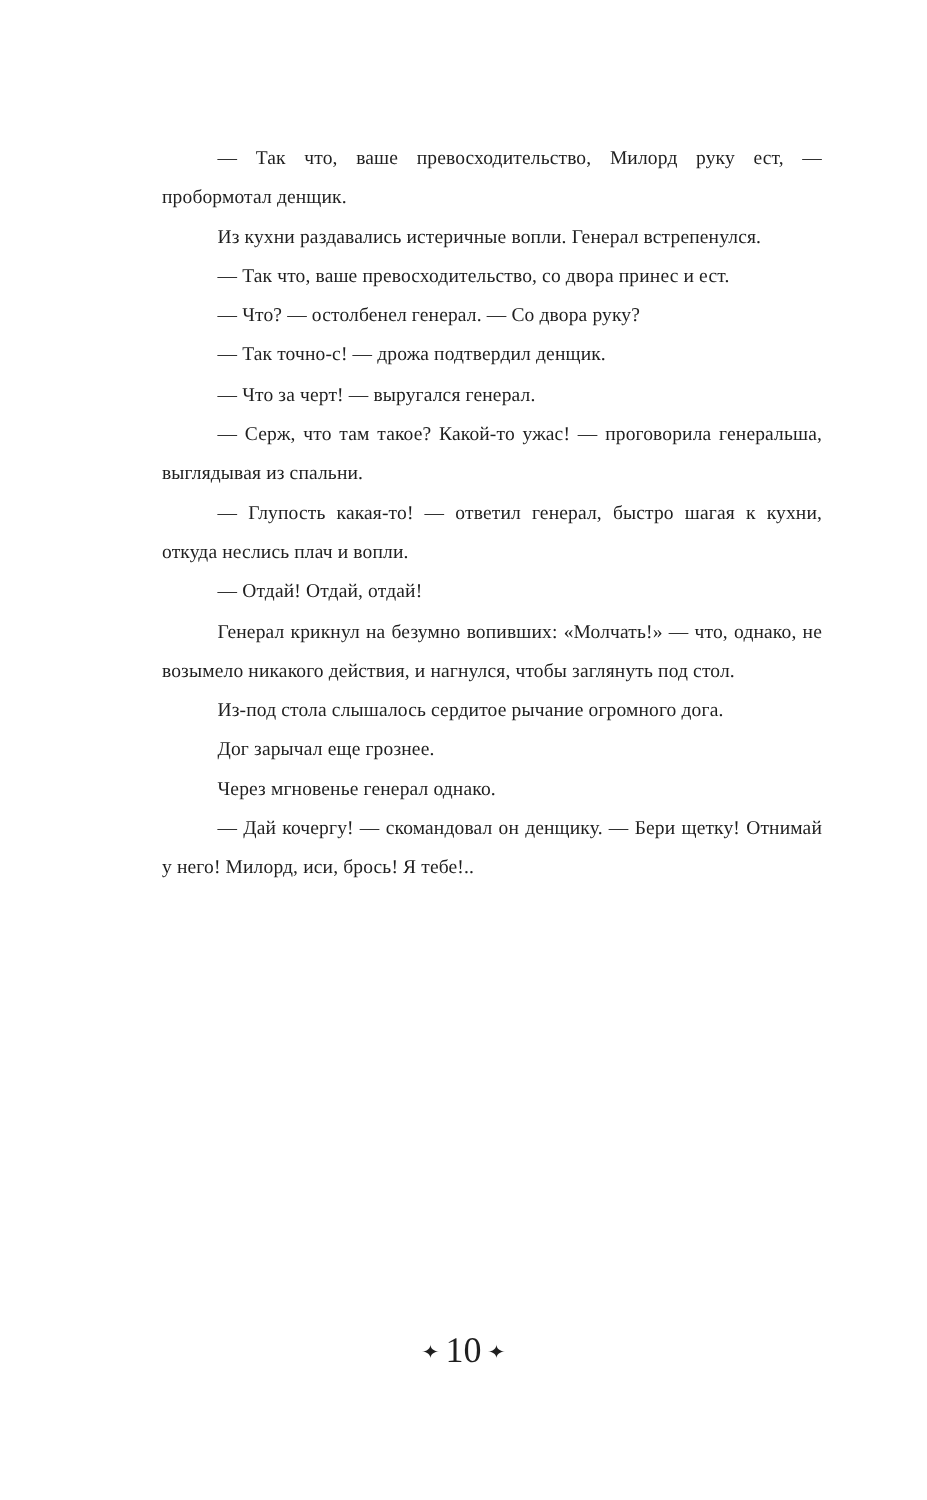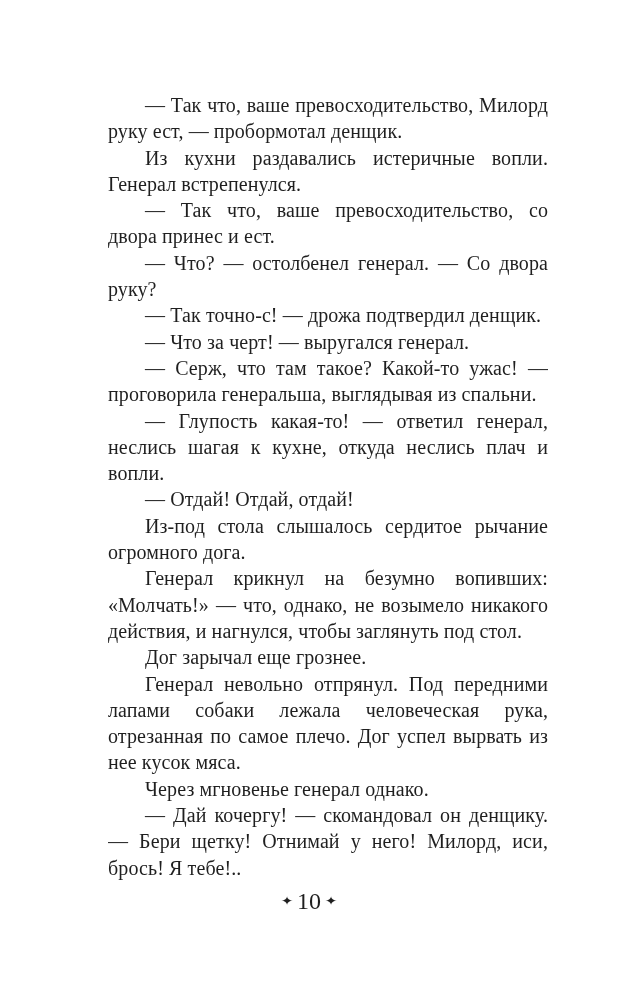--- a/index.html
+++ b/index.html
@@ -21,21 +21,21 @@
     overflow: hidden;
   }
   .text-block {
     position: absolute;
     left: 108px;
     top: 92px;
     width: 440px;
     max-height: 795px;
     overflow: hidden;
     text-align: justify;
-    font-size: 20px;
+    font-size: 13px;
     line-height: 26.3px;
     letter-spacing: 0.1px;
   }
   .para {
     margin: 0;
     padding: 0;
     text-indent: 37px;
   }
   .footer {
     position: absolute;
@@ -64,26 +64,25 @@
 
 <div class="page">
   <div class="text-block">
       <p class="para">— Так что, ваше превосходительство, Милорд руку ест, — пробормотал денщик.</p>
       <p class="para">Из кухни раздавались истеричные вопли. Генерал встрепенулся.</p>
       <p class="para">— Так что, ваше превосходительство, со двора принес и ест.</p>
       <p class="para">— Что? — остолбенел генерал. — Со двора руку?</p>
       <p class="para">— Так точно-с! — дрожа подтвердил денщик.</p>
       <p class="para">— Что за черт! — выругался генерал.</p>
       <p class="para">— Серж, что там такое? Какой-то ужас! — проговорила генеральша, выглядывая из спальни.</p>
-      <p class="para">— Глупость какая-то! — ответил генерал, неслись шагая к кухне, откуда неслись плач и вопли.</p>
+      <p class="para">— Глупость какая-то! — ответил генерал, быстро шагая к кухни, откуда неслись плач и вопли.</p>
       <p class="para">— Отдай! Отдай, отдай!</p>
+      <p class="para">Генерал крикнул на безумно вопивших: «Молчать!» — что, однако, не возымело никакого действия, и нагнулся, чтобы заглянуть под стол.</p>
       <p class="para">Из-под стола слышалось сердитое рычание огромного дога.</p>
-      <p class="para">Генерал крикнул на безумно вопивших: «Молчать!» — что, однако, не возымело никакого действия, и нагнулся, чтобы заглянуть под стол.</p>
       <p class="para">Дог зарычал еще грознее.</p>
-      <p class="para">Генерал невольно отпрянул. Под передними лапами собаки лежала человеческая рука, отрезанная по самое плечо. Дог успел вырвать из нее кусок мяса.</p>
       <p class="para">Через мгновенье генерал однако.</p>
       <p class="para">— Дай кочергу! — скомандовал он денщику. — Бери щетку! Отнимай у него! Милорд, иси, брось! Я тебе!..</p>
     </div>
   <div class="footer">
     <span class="ornament">✦</span>
     <span class="page-number">10</span>
     <span class="ornament">✦</span>
   </div>
 </div>
 

